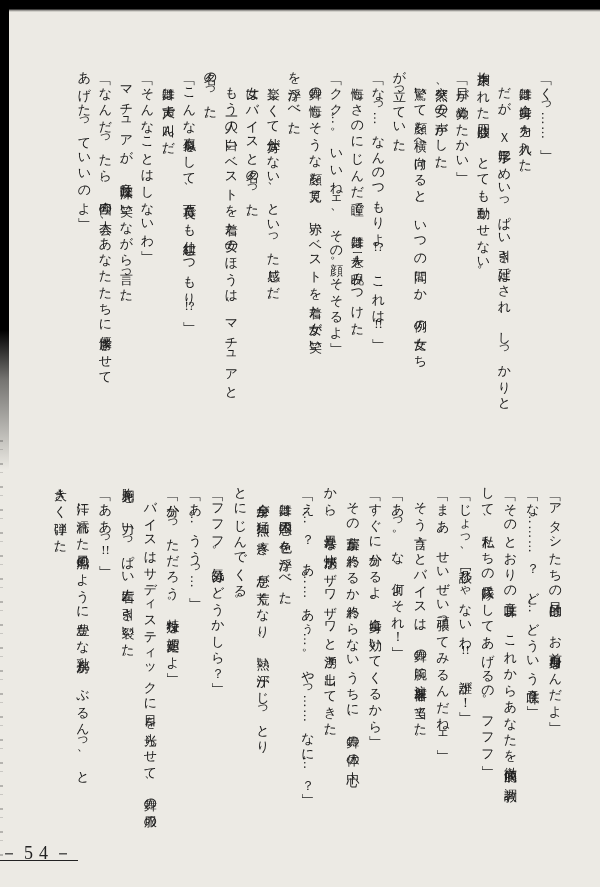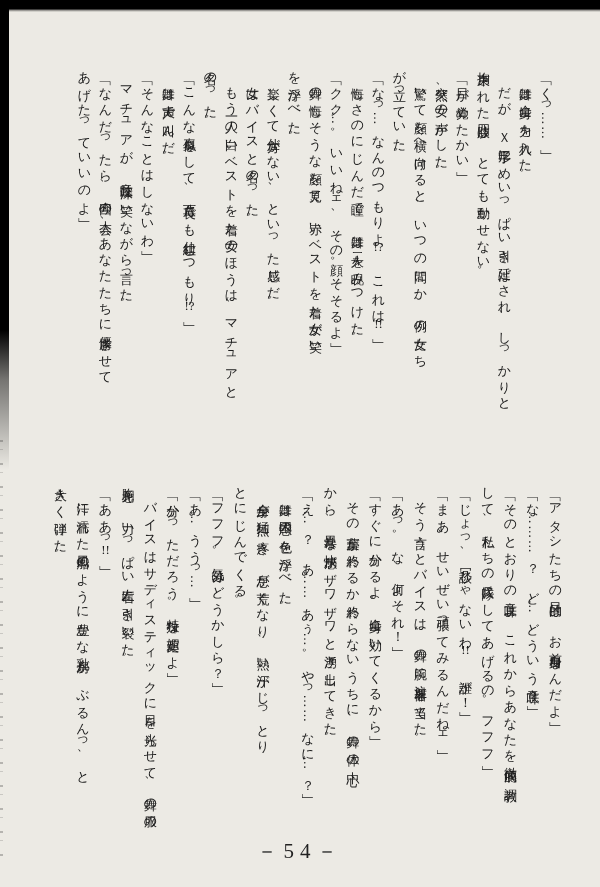--- a/index.html
+++ b/index.html
@@ -41,24 +41,24 @@
     height: 380px;
   }
   .block-upper { top: 62px;  right: 43px; line-height: 21px; }
   .block-lower { top: 478px; right: 34px; line-height: 22.5px; }
   .text-line { margin: 0; }
   .text-line.indent { text-indent: 14.5px; }
   .tcy { text-combine-upright: all; letter-spacing: 0; }
   .page-number {
     position: absolute;
     bottom: 22px; left: 0; width: 100%;
-    text-align: center;
-    font-size: 21px;
+    font-size: 18px;
     letter-spacing: 6px;
     color: #222;
+    text-decoration: underline;
   }
 </style>
 </head>
 <body>
 
 <div class="page">
   <div class="scan-edge-top"></div>
   <div class="scan-edge-left"></div>
   <div class="scan-speckle-left"></div>
 

